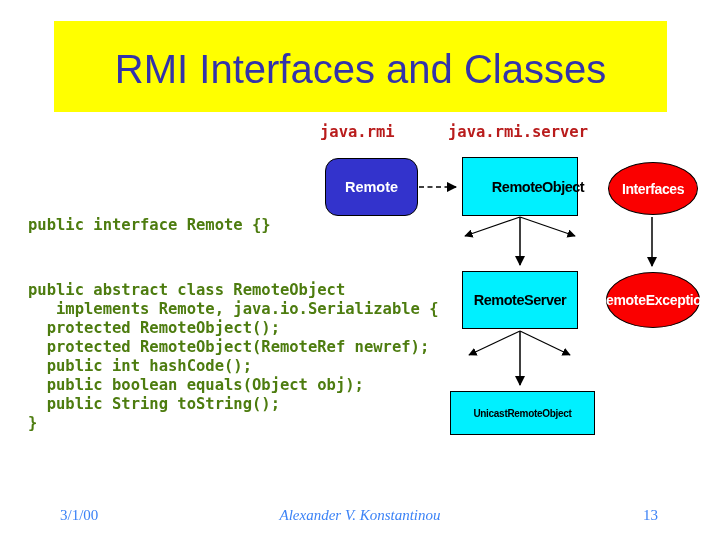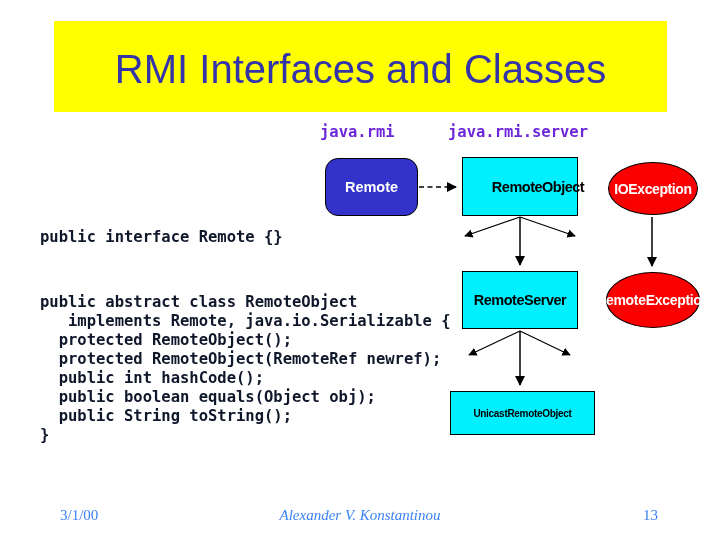--- a/index.html
+++ b/index.html
@@ -10,27 +10,27 @@
   .banner {
     position:absolute; left:54px; top:21px; width:613px; height:91px;
     background:#FFFF00; display:flex; align-items:center; justify-content:center;
   }
   .title {
     font-family:Liberation Sans, sans-serif; font-size:40px; color:#3333AA;
     padding-top:6px; white-space:nowrap;
   }
   .pkg {
     position:absolute; font-family:"DejaVu Sans Mono", monospace;
-    font-weight:bold; font-size:15.5px; color:#6d28d9; white-space:nowrap;
+    font-weight:bold; font-size:15.5px; color:#b91c1c; white-space:nowrap;
   }
   .pkg-rmi    { left:320px; top:123px; }
   .pkg-server { left:448px; top:123px; }
   pre.code {
-    position:absolute; margin:12px; font-family:"DejaVu Sans Mono", monospace;
-    font-weight:bold; font-size:15.5px; line-height:19px; color:#0f172a;
+    position:absolute; margin:0; font-family:"DejaVu Sans Mono", monospace;
+    font-weight:bold; font-size:15.5px; line-height:19px; color:#4d7c0f;
   }
   .code1 { left:28px; top:216px; }
   .code2 { left:28px; top:281px; }
   .node {
     position:absolute; display:flex; align-items:center; justify-content:center;
     text-align:right; font-weight:bold; box-sizing:border-box;
   }
   .rect    { background:#00F0FF; border:1.6px solid #000000; color:#000000; }
   .rrect   { background:#3333CC; border:1.6px solid #000000; color:#FFFFFF; border-radius:13px; }
   .ellipse { background:#FA0000; border:1.6px solid #000000; color:#FFFFFF; border-radius:50%; }
@@ -87,21 +87,21 @@
     <line x1="520" y1="331" x2="570" y2="355" stroke="#000000" stroke-width="1.2" marker-end="url(#arrow)"></line>
   </svg>
 
   <div class="node rrect n-remote">
     <span>Remote</span>
   </div>
   <div class="node rect n-remote-object">
     <span>RemoteObject</span>
   </div>
   <div class="node ellipse n-io-exception">
-    <span>IOException</span>
+    <span>Interfaces</span>
   </div>
   <div class="node rect n-remote-server">
     <span>RemoteServer</span>
   </div>
   <div class="node ellipse n-remote-exception">
     <span>RemoteException</span>
   </div>
   <div class="node rect n-unicast">
     <span>UnicastRemoteObject</span>
   </div>

